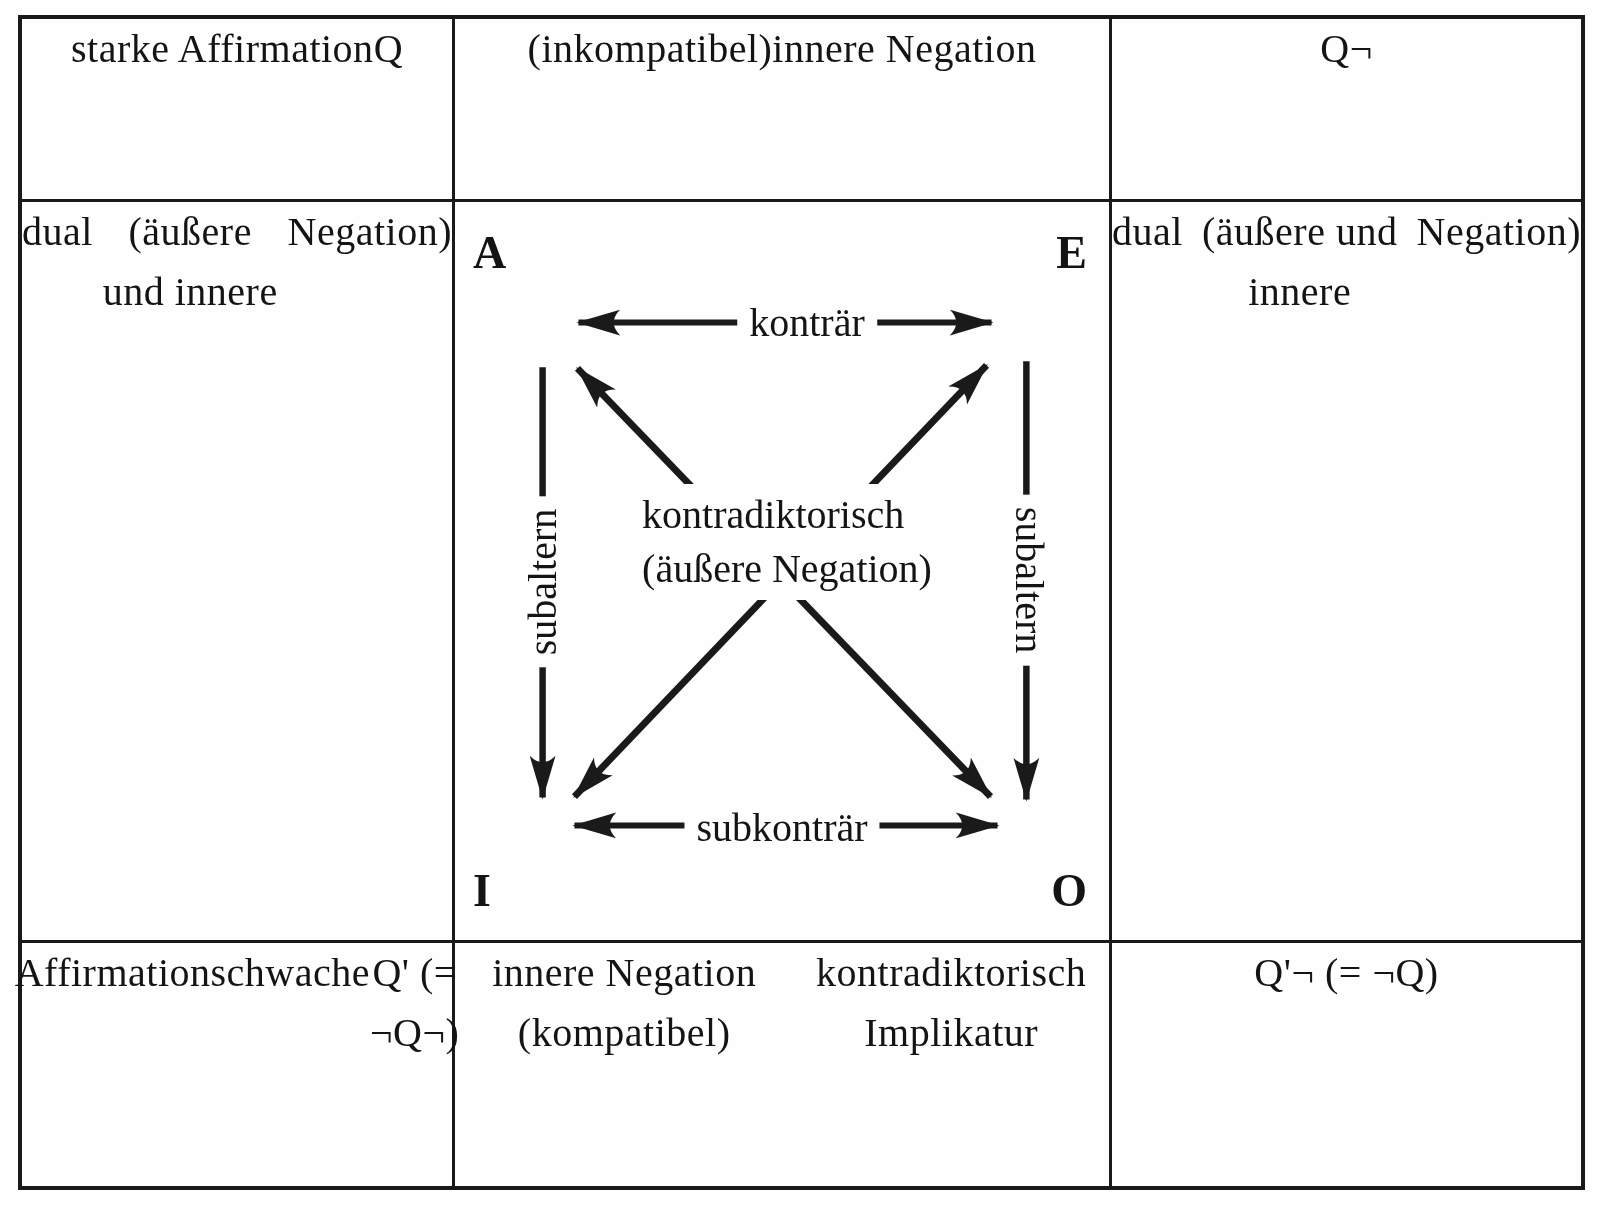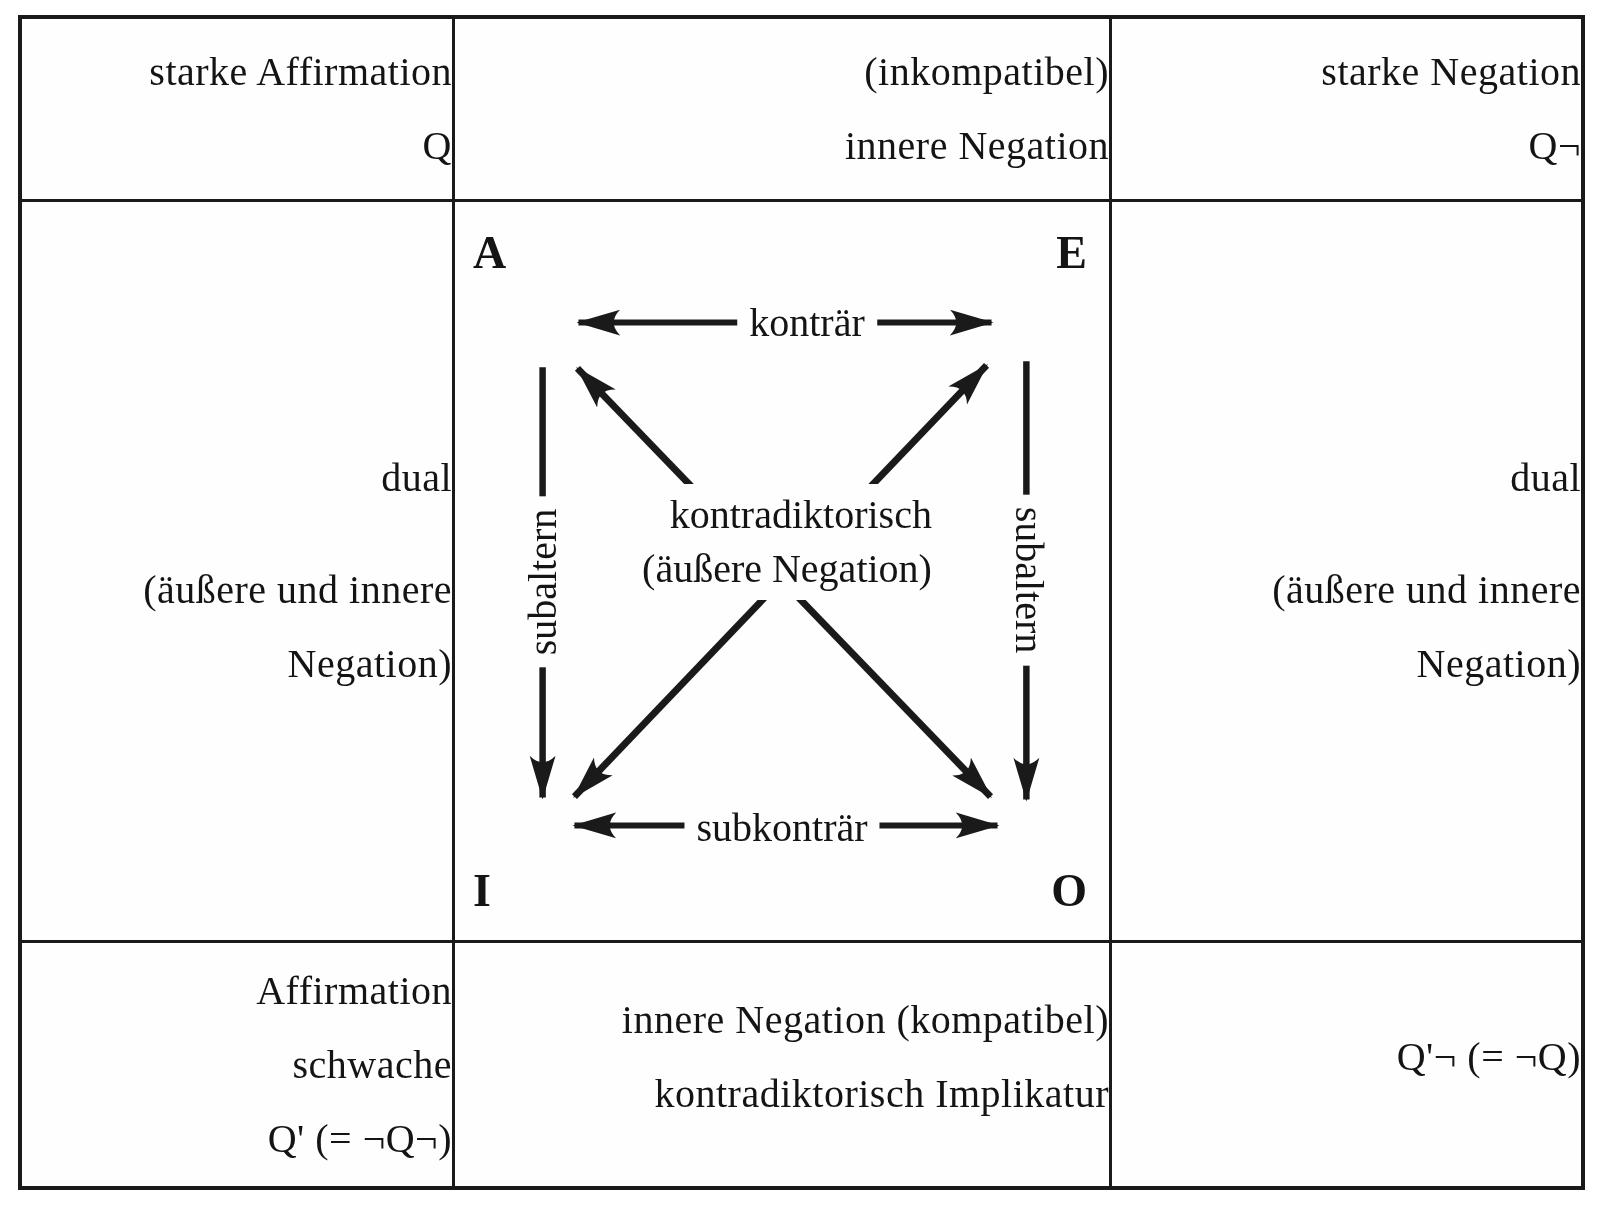--- a/index.html
+++ b/index.html
@@ -20,28 +20,27 @@
     display: grid;
     grid-template-columns: 433px 657px auto;
     grid-template-rows: 183px 741px auto;
     background: #fefefe;
   }
   .cell {
     box-sizing: border-box;
     border-right: 3px solid #1a1a1a;
     border-bottom: 3px solid #1a1a1a;
     display: flex;
-    flex-direction: column;
-    align-items: flex-end;
+    flex-direction: row;
+    align-items: flex-start;
     justify-content: center;
     text-align: center;
     font-size: 40px;
     line-height: 1.5;
     letter-spacing: 0.5px;
-    gap: 14px;
   }
   .cell.last-col { border-right: none; }
   .cell.last-row { border-bottom: none; }
   .pad-b { padding-bottom: 16px; }
   .gap-after { margin-bottom: 38px; }
 
   
   .diagram {
     position: relative;
     box-sizing: border-box;
@@ -53,21 +52,21 @@
   .dlabel {
     position: absolute;
     background: #fefefe;
     white-space: nowrap;
     font-size: 40px;
     line-height: 1.2;
     padding: 0 12px;
     transform: translate(-50%, -50%);
   }
   .dlabel.center-text {
-    text-align: right;
+    text-align: left;
     padding: 4px 16px;
     line-height: 1.35;
   }
   .dlabel.rot-ccw { transform: translate(-50%, -50%) rotate(-90deg); }
   .dlabel.rot-cw  { transform: translate(-50%, -50%) rotate(90deg); }
 
   .corner {
     position: absolute;
     font-size: 46px;
     font-weight: 700;
@@ -85,21 +84,20 @@
 
   <div class="cell">
     <div>starke Affirmation</div>
     <div>Q</div>
   </div>
   <div class="cell">
     <div>(inkompatibel)</div>
     <div>innere Negation</div>
   </div>
   <div class="cell last-col">
-    <div>starke Negation</div>
     <div>Q¬</div>
   </div>
 
   <div class="cell">
     <div class="gap-after">dual</div>
     <div>(äußere und innere</div>
     <div>Negation)</div>
   </div>
 
   <div class="diagram">

